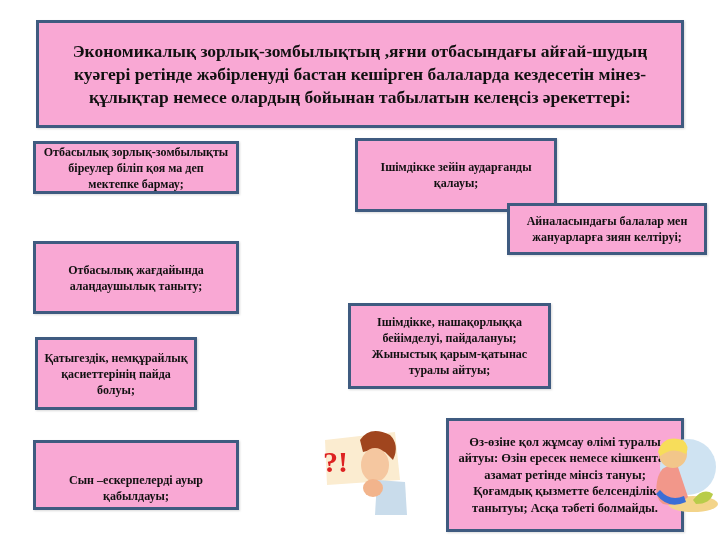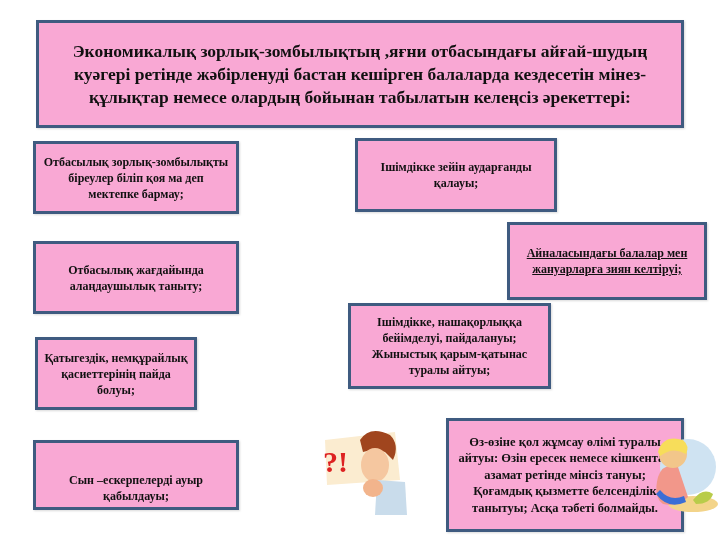--- a/index.html
+++ b/index.html
@@ -13,23 +13,23 @@
     background: #f9a8d4;
     border: 3px solid #3f5b80;
     display: flex; align-items: center; justify-content: center;
     text-align: center; color: #111;
     font-weight: bold;
     box-shadow: 1px 1px 2px rgba(0,0,0,0.15);
   }
   .box span { display: block; }
   #header { left: 36px; top: 20px; width: 648px; height: 108px; font-size: 17.5px; line-height: 23px; padding: 4px 16px; }
   .sm { font-size: 12px; line-height: 16px; padding: 3px 6px; }
-  #b1 { left: 33px; top: 141px; width: 206px; height: 73px; }
+  #b1 { left: 33px; top: 141px; width: 206px; height: 53px; }
   #b2 { left: 355px; top: 138px; width: 202px; height: 74px; }
-  #b3 { left: 507px; top: 222px; width: 200px; height: 78px; text-decoration: underline; }
+  #b3 { left: 507px; top: 203px; width: 200px; height: 52px; }
   #b4 { left: 33px; top: 241px; width: 206px; height: 73px; }
   #b5 { left: 348px; top: 303px; width: 203px; height: 86px; align-items: center; }
   #b6 { left: 35px; top: 337px; width: 162px; height: 73px; }
   #b7 { left: 33px; top: 440px; width: 206px; height: 70px; align-items: flex-end; }
   #b8 { left: 410px; top: 418px; width: 238px; height: 114px; font-size: 12.5px; line-height: 16.5px; margin-left: 36px; }
   .clip { position: absolute; }
 </style>
 </head>
 <body>
 

